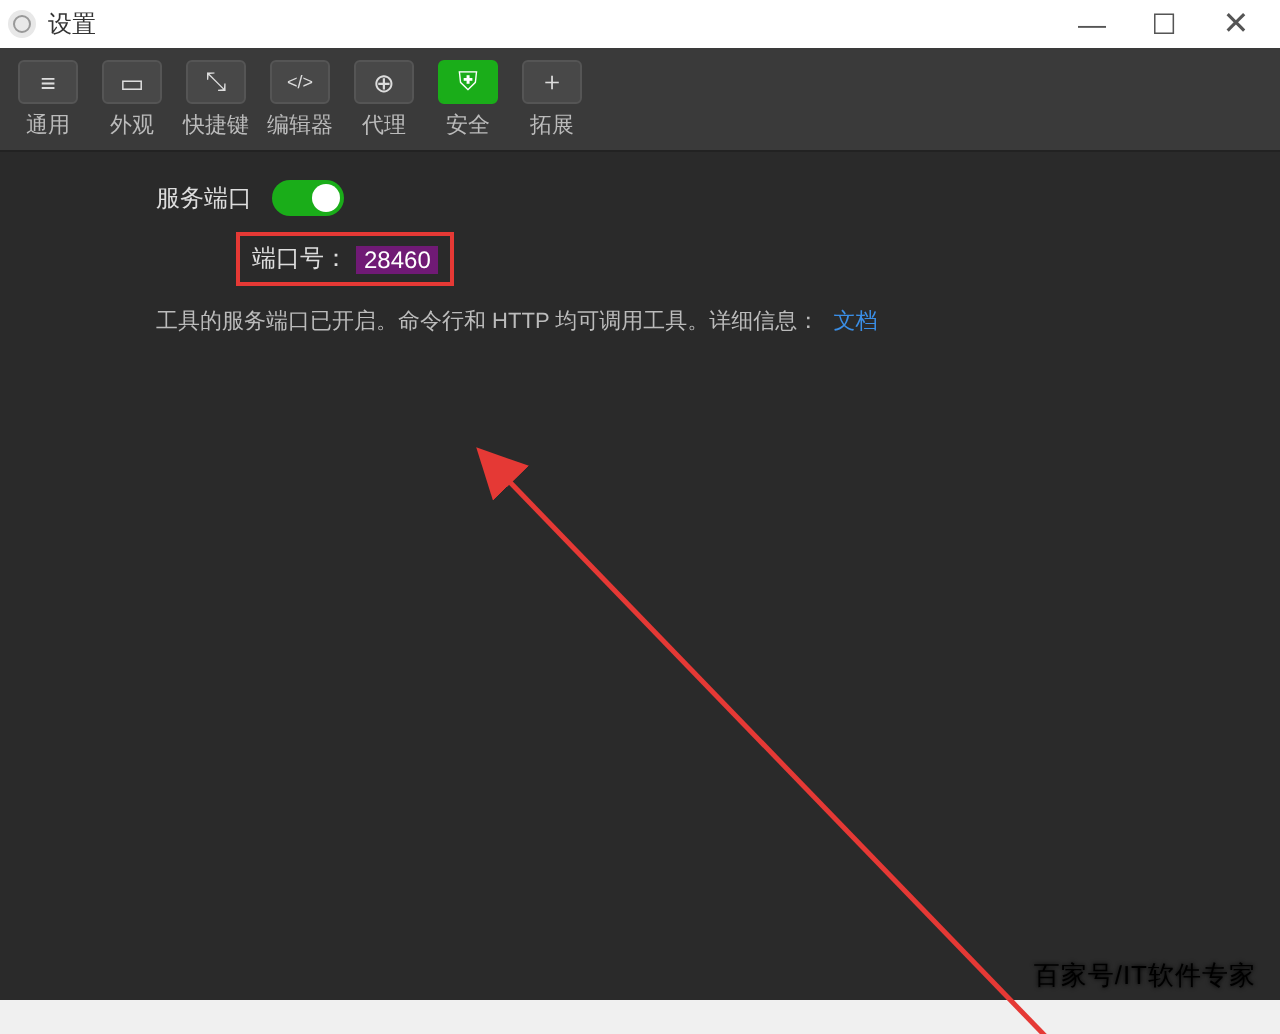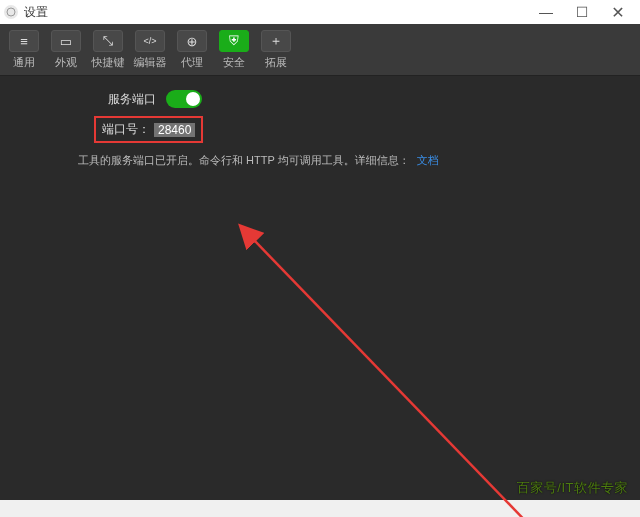--- a/index.html
+++ b/index.html
@@ -68,57 +68,57 @@
       font-size: 11px; color: #bbb; margin-top: 3px;
       white-space: nowrap;
     }
     .content {
       flex: 1; position: relative;
       color: #ccc;
       padding: 14px 0 0 0;
     }
     .row {
       display: flex; align-items: center;
-      padding-left: 108px;
+      padding-left: 78px;
       margin-bottom: 8px;
       font-size: 12px;
     }
     .row-label { margin-right: 10px; color: #ddd; }
     .toggle {
       width: 36px; height: 18px; border-radius: 9px;
       background: #1aad19; position: relative; cursor: pointer;
     }
     .toggle::after {
       content: ""; position: absolute;
       width: 14px; height: 14px; border-radius: 50%;
       background: #fff; top: 2px; right: 2px;
     }
     .port-box {
       display: inline-flex; align-items: center;
       padding: 3px 6px;
       border: 2px solid #e53935;
-      margin-left: 94px;
+      margin-left: 118px;
       color: #ddd;
     }
     .port-number {
-      background: #737373; color: #fff;
+      background: #701a75; color: #fff;
       padding: 0 4px; margin-left: 4px;
     }
     .desc-row {
       padding-left: 78px; margin-top: 10px;
       font-size: 11px; color: #bbb;
     }
     .desc-row .link { color: #3a8ee6; cursor: pointer; margin-left: 4px; }
     .arrow-svg {
       position: absolute; left: 180px; top: 140px;
       width: 400px; height: 340px; pointer-events: none;
     }
     .watermark {
       position: absolute; right: 12px; bottom: 20px;
-      color: #4d7c0f; font-size: 13px; letter-spacing: 0.5px;
+      color: #000000; font-size: 13px; letter-spacing: 0.5px;
       text-shadow: 0 0 2px #000;
     }
   </style>
 </head>
 <body>
 
 <div class="window">
 
   <div class="titlebar">
     <span class="app-icon">

